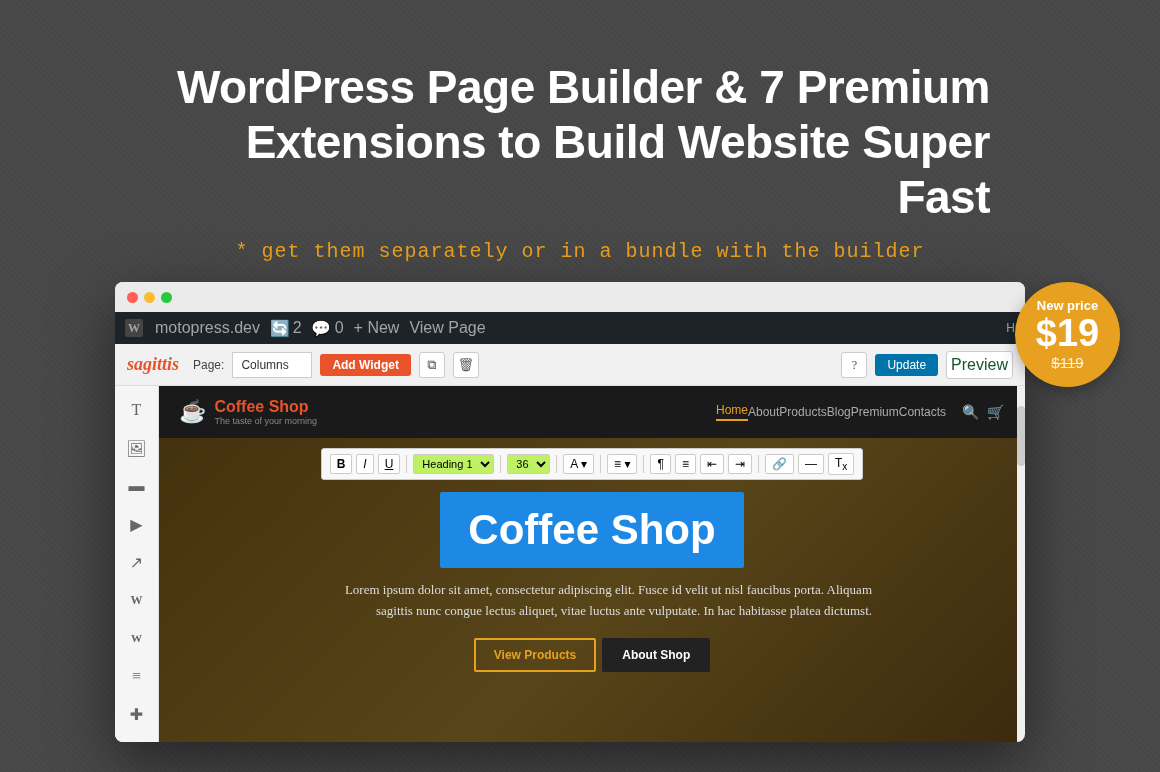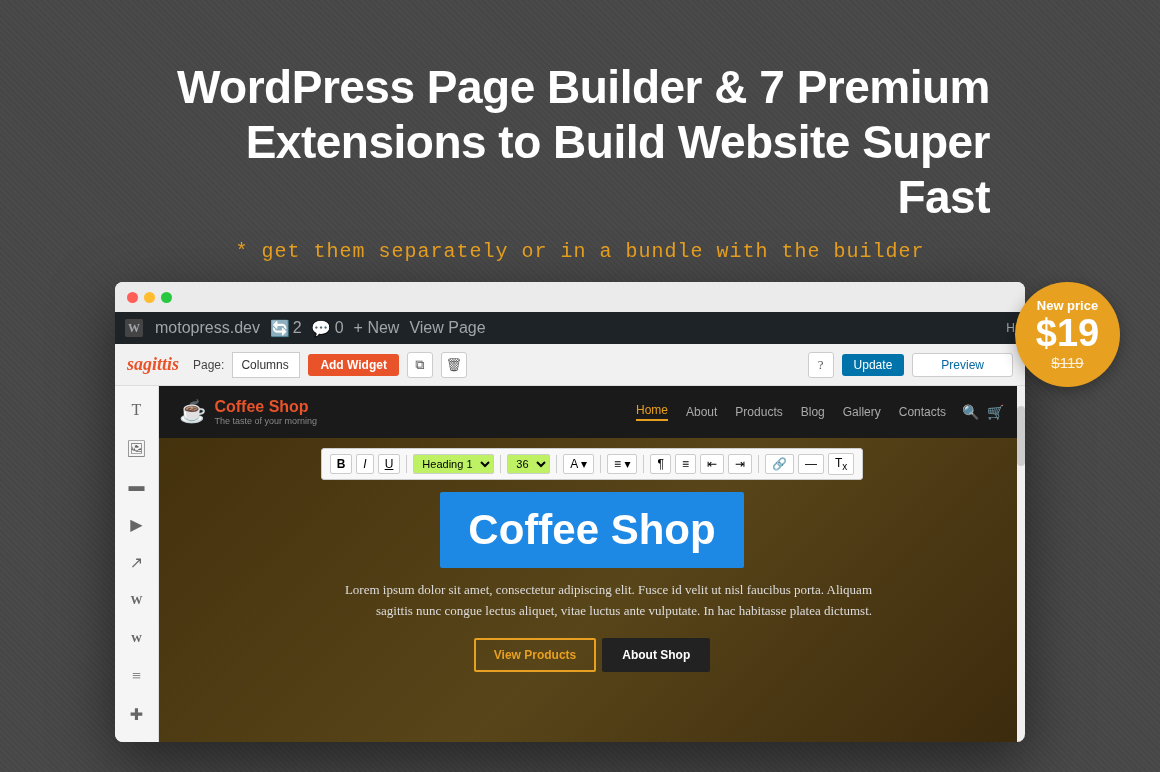--- a/index.html
+++ b/index.html
@@ -139,21 +139,21 @@
       color: #444;
       font-family: Arial, sans-serif;
     }
     .mp-page-input {
       background: #fff;
       border: 1px solid #ccc;
       padding: 3px 8px;
       font-size: 12px;
       font-family: Arial, sans-serif;
       color: #333;
-      width: 68px;
+      width: 80px;
       height: 26px;
     }
     .mp-btn-add {
       background: #e8532a;
       color: #fff;
       border: none;
       padding: 4px 12px;
       font-size: 12px;
       font-family: Arial, sans-serif;
       border-radius: 3px;
@@ -185,24 +185,24 @@
       border: none;
       padding: 4px 12px;
       font-size: 12px;
       font-family: Arial, sans-serif;
       border-radius: 3px;
       font-weight: normal;
       cursor: pointer;
     }
     .mp-btn-preview {
       background: #fff;
-      color: #0369a1;
+      color: #14532d;
       border: 1px solid #ccc;
-      padding: 4px 28px;
-      font-size: 12px;
+      padding: 4px 4px;
+      font-size: 16px;
       font-family: Arial, sans-serif;
       border-radius: 3px;
       cursor: pointer;
     }
 
     
     .builder-body {
       display: flex;
       height: calc(460px - 30px - 32px - 42px);
     }
@@ -266,21 +266,20 @@
       font-weight: bold;
       font-family: Arial, sans-serif;
     }
     .site-logo-tagline {
       color: #888;
       font-size: 9px;
       font-family: Arial, sans-serif;
     }
     .site-nav-items {
       display: flex;
-      gap: 18px;
       align-items: center;
     }
     .site-nav-item {
       color: #aaa;
       font-size: 12px;
       font-family: Arial, sans-serif;
       cursor: pointer;
     }
     .site-nav-item.active {
       color: #e8a020;
@@ -544,21 +543,21 @@
             <div class="site-logo-text">
               <span class="site-logo-name">Coffee Shop</span>
               <span class="site-logo-tagline">The taste of your morning</span>
             </div>
           </div>
           <div class="site-nav-items">
             <span class="site-nav-item active">Home</span>
             <span class="site-nav-item">About</span>
             <span class="site-nav-item">Products</span>
             <span class="site-nav-item">Blog</span>
-            <span class="site-nav-item">Gallery</span>
+            <span class="site-nav-item">Premium</span>
             <span class="site-nav-item">Contacts</span>
           </div>
           <div class="site-nav-icons">
             <span>🔍</span>
             <span>🛒</span>
           </div>
         </div>
 
         <div class="site-hero">
 

